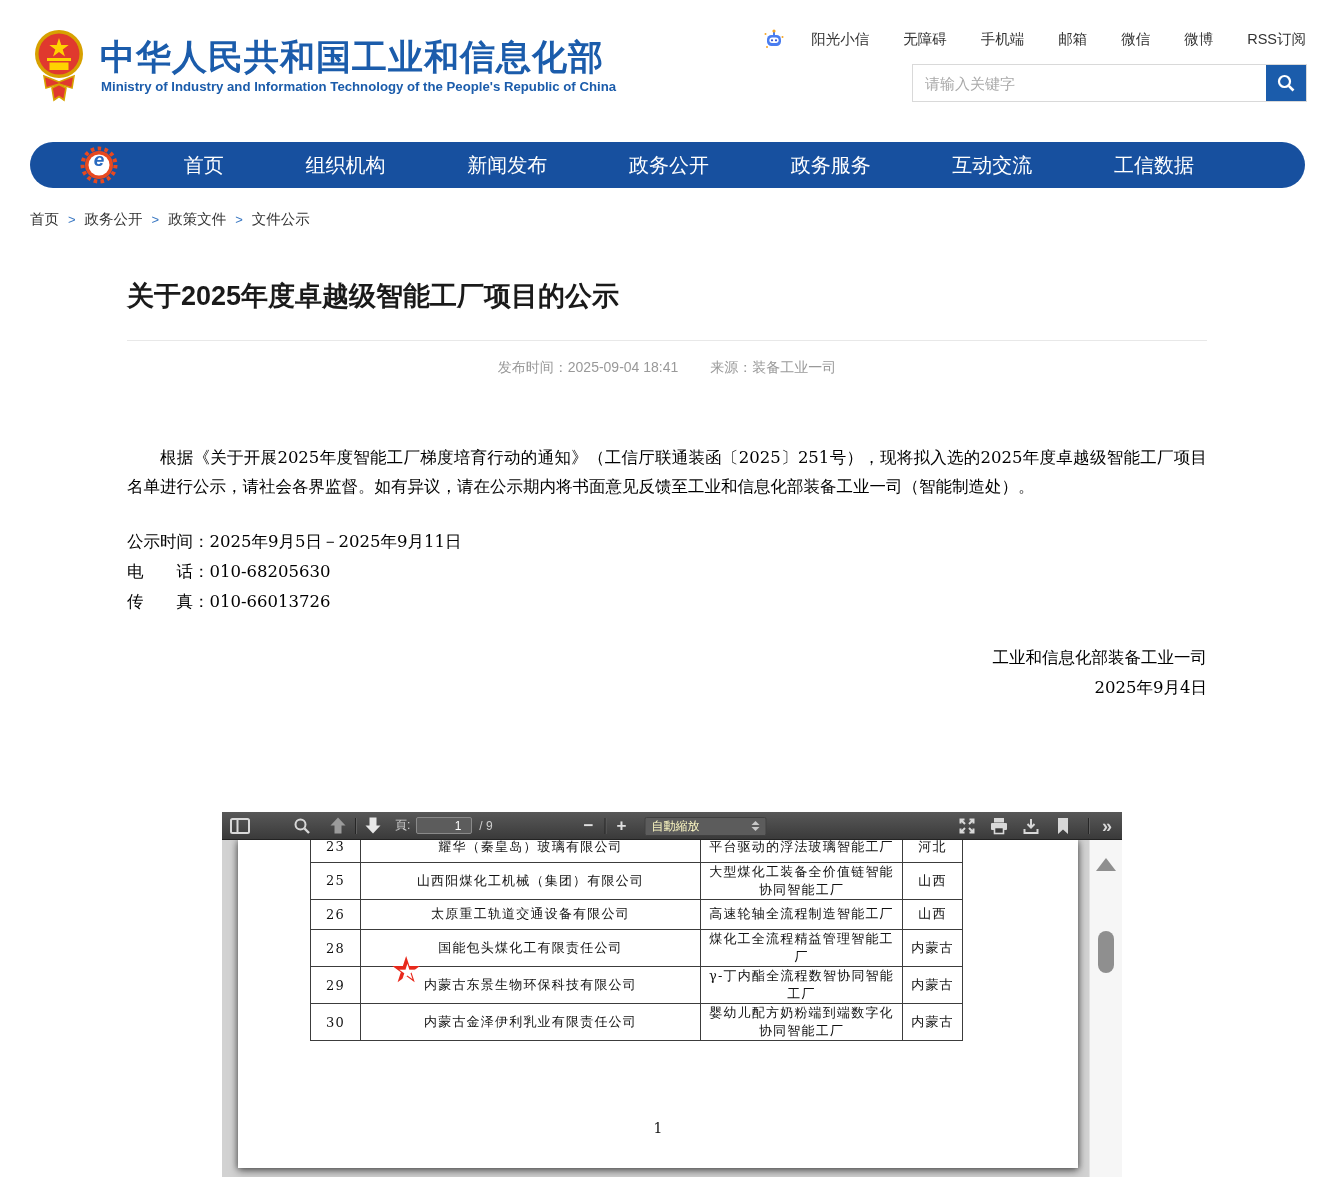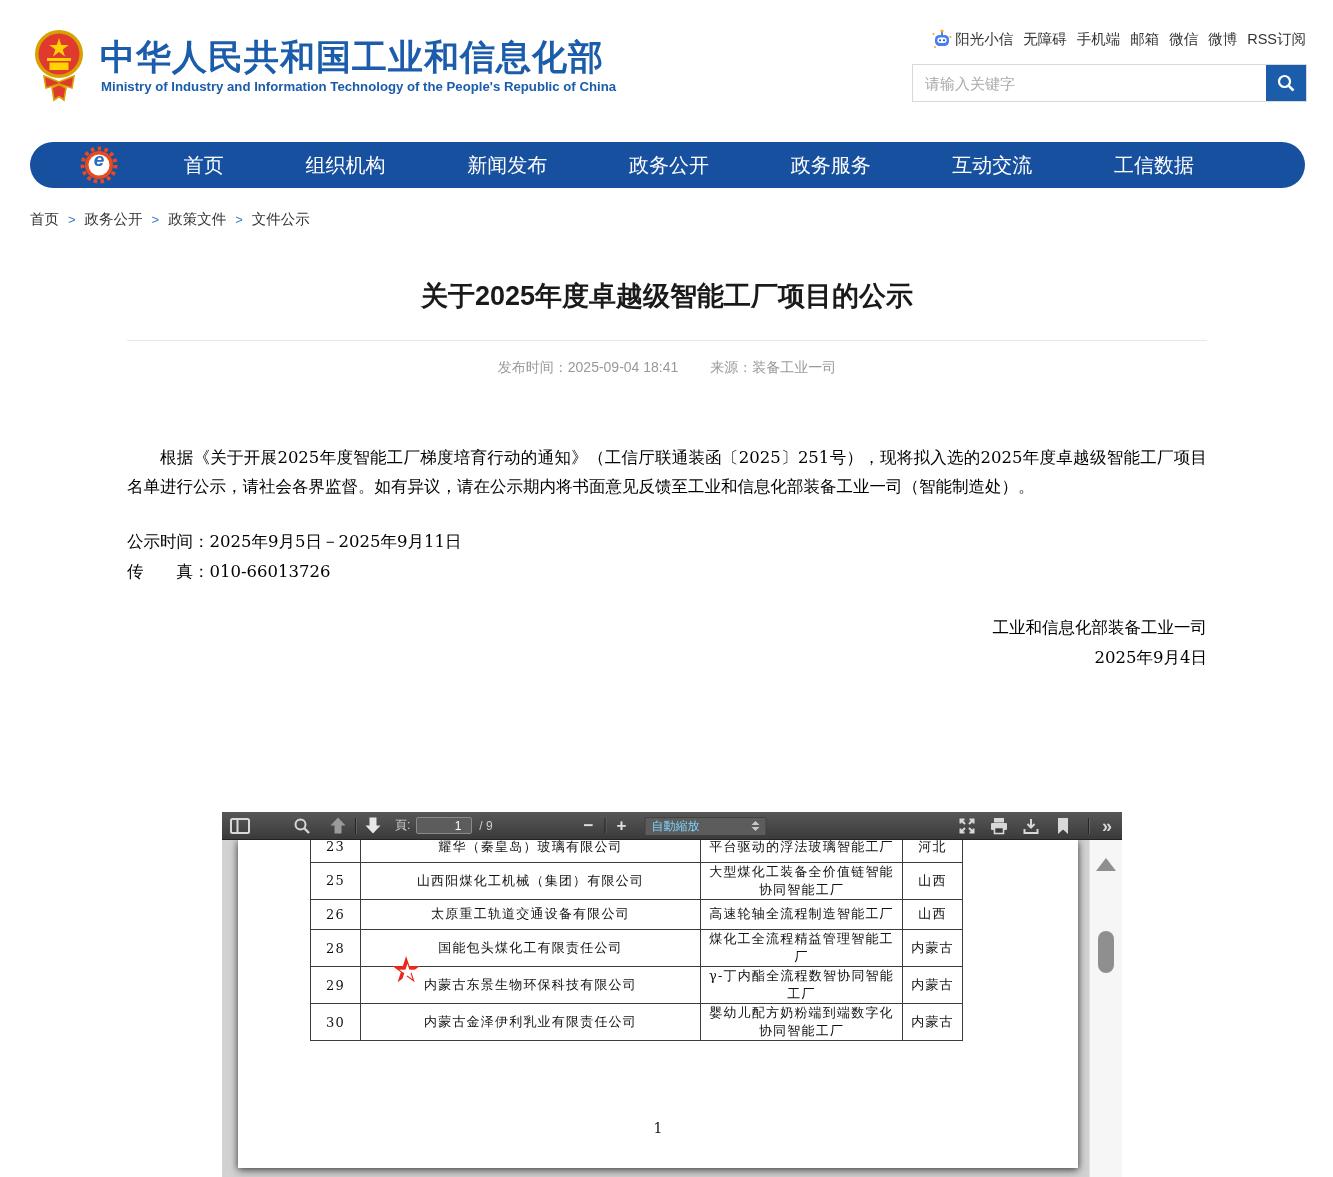--- a/index.html
+++ b/index.html
@@ -10,21 +10,21 @@
   }
 
   
   .header { position:absolute; left:0; top:0; width:1333px; height:135px; background:#fff; }
   .emblem { position:absolute; left:34px; top:27px; width:50px; height:78px; }
   .site-title { position:absolute; left:100px; top:34px; font-size:35px; font-weight:bold;
     color:#1b5cab; letter-spacing:1px; white-space:nowrap; }
   .site-subtitle { position:absolute; left:101px; top:79px; font-size:13.2px; font-weight:bold;
     color:#1b5cab; white-space:nowrap; }
   .quick-links { position:absolute; right:27px; top:28px; display:flex; align-items:center;
-    gap:10px; font-size:14.5px; color:#333; }
+    gap:34px; font-size:14.5px; color:#333; }
   .quick-link { cursor:pointer; white-space:nowrap; }
   .robot-icon { width:22px; height:22px; margin-right:-8px; }
   .search-bar { position:absolute; left:912px; top:64px; width:395px; height:38px;
     border:1px solid #d9d9d9; display:flex; background:#fff; }
   .search-input { flex:1; border:none; outline:none; padding:0 12px; font-size:15px; color:#333;
     font-family:"Liberation Sans", sans-serif; }
   .search-input::placeholder { color:#a9a9a9; }
   .search-button { width:40px; height:100%; background:#1b5cab; border:none; cursor:pointer;
     display:flex; align-items:center; justify-content:center; }
 
@@ -38,21 +38,21 @@
   .nav-item { color:#ffffff; font-size:20px; cursor:pointer; white-space:nowrap; }
 
   
   .breadcrumb { position:absolute; left:30px; top:210px; display:flex; gap:9px;
     font-size:14.5px; color:#333; align-items:center; }
   .crumb { cursor:pointer; }
   .crumb-sep { color:#3a78c3; font-size:13px; }
 
   
   .article { position:absolute; left:127px; top:270px; width:1080px; }
-  .article-title { text-align:center; font-size:27px; font-weight:bold; color:#1a1a1a;
+  .article-title { text-align:left; font-size:27px; font-weight:bold; color:#1a1a1a;
     margin-top:8px; }
   .article-divider { border:none; border-top:1px solid #e8e8e8; margin-top:26px; }
   .article-meta { text-align:center; color:#999; font-size:14px; margin-top:18px; }
   .meta-src { margin-left:28px; }
   .article-body { margin-top:66px; font-family:"DejaVu Serif","Liberation Serif",serif;
     font-size:16.5px; line-height:29px; color:#000; }
   .article-body .para { text-indent:2em; text-align:justify; }
   .contact-block { margin-top:26px; font-family:"DejaVu Serif","Liberation Serif",serif;
     font-size:16.5px; line-height:30px; color:#000; }
   .attachment-line { margin-top:28px; font-family:"DejaVu Serif","Liberation Serif",serif;
@@ -77,21 +77,21 @@
   .page-label { font-size:12px; color:#cfcfcf; margin-left:10px; }
   .page-input { width:56px; height:17px; margin-left:6px; background:#5c5c5c;
     border:1px solid #8a8a8a; border-radius:2px; color:#fff; font-size:12px;
     text-align:right; padding-right:10px; font-family:"Liberation Sans",sans-serif; }
   .page-total { font-size:12px; color:#cfcfcf; margin-left:7px; white-space:nowrap; }
   .zoom-text-btn { border:none; background:transparent; color:#e0e0e0; font-size:17px;
     font-weight:bold; width:22px; cursor:pointer; line-height:20px; }
   .zoom-select { margin-left:12px; width:122px; height:19px; background:#5c5c5c;
     border:1px solid #404040; border-radius:2px; display:flex; align-items:center;
     padding:0 6px; cursor:pointer; }
-  .zoom-select-label { flex:1; font-size:12px; color:#7dd3fc; }
+  .zoom-select-label { flex:1; font-size:12px; color:#fef9c3; }
   .updown { display:flex; flex-direction:column; gap:2px; margin-left:4px; }
   .tri-up { width:0; height:0; border-left:4px solid transparent; border-right:4px solid transparent;
     border-bottom:4px solid #c9c9c9; }
   .tri-down { width:0; height:0; border-left:4px solid transparent; border-right:4px solid transparent;
     border-top:4px solid #c9c9c9; }
   .chevron-btn { color:#d8d8d8; font-size:18px; font-weight:bold; background:transparent;
     border:none; cursor:pointer; line-height:18px; }
 
   .pdf-content { position:relative; height:337px; background:#d2d2d2; overflow:hidden; }
   .pdf-page { position:absolute; left:16px; top:0; width:840px; height:328px; background:#fff;
@@ -203,20 +203,21 @@
   <hr class="article-divider">
   <div class="article-meta">
     <span>发布时间：2025-09-04 18:41</span>
     <span class="meta-src">来源：装备工业一司</span>
   </div>
   <div class="article-body">
     <p class="para">根据《关于开展2025年度智能工厂梯度培育行动的通知》（工信厅联通装函〔2025〕251号），现将拟入选的2025年度卓越级智能工厂项目名单进行公示，请社会各界监督。如有异议，请在公示期内将书面意见反馈至工业和信息化部装备工业一司（智能制造处）。</p>
   </div>
   <div class="contact-block">
     <div>公示时间：2025年9月5日－2025年9月11日</div>
+    <div>电　　话：010-68205630</div>
     <div>传　　真：010-66013726</div>
   </div>
   <div class="signature-block">
     <div>工业和信息化部装备工业一司</div>
     <div>2025年9月4日</div>
   </div>
 </div>
 
 <div class="pdf-viewer">
 

